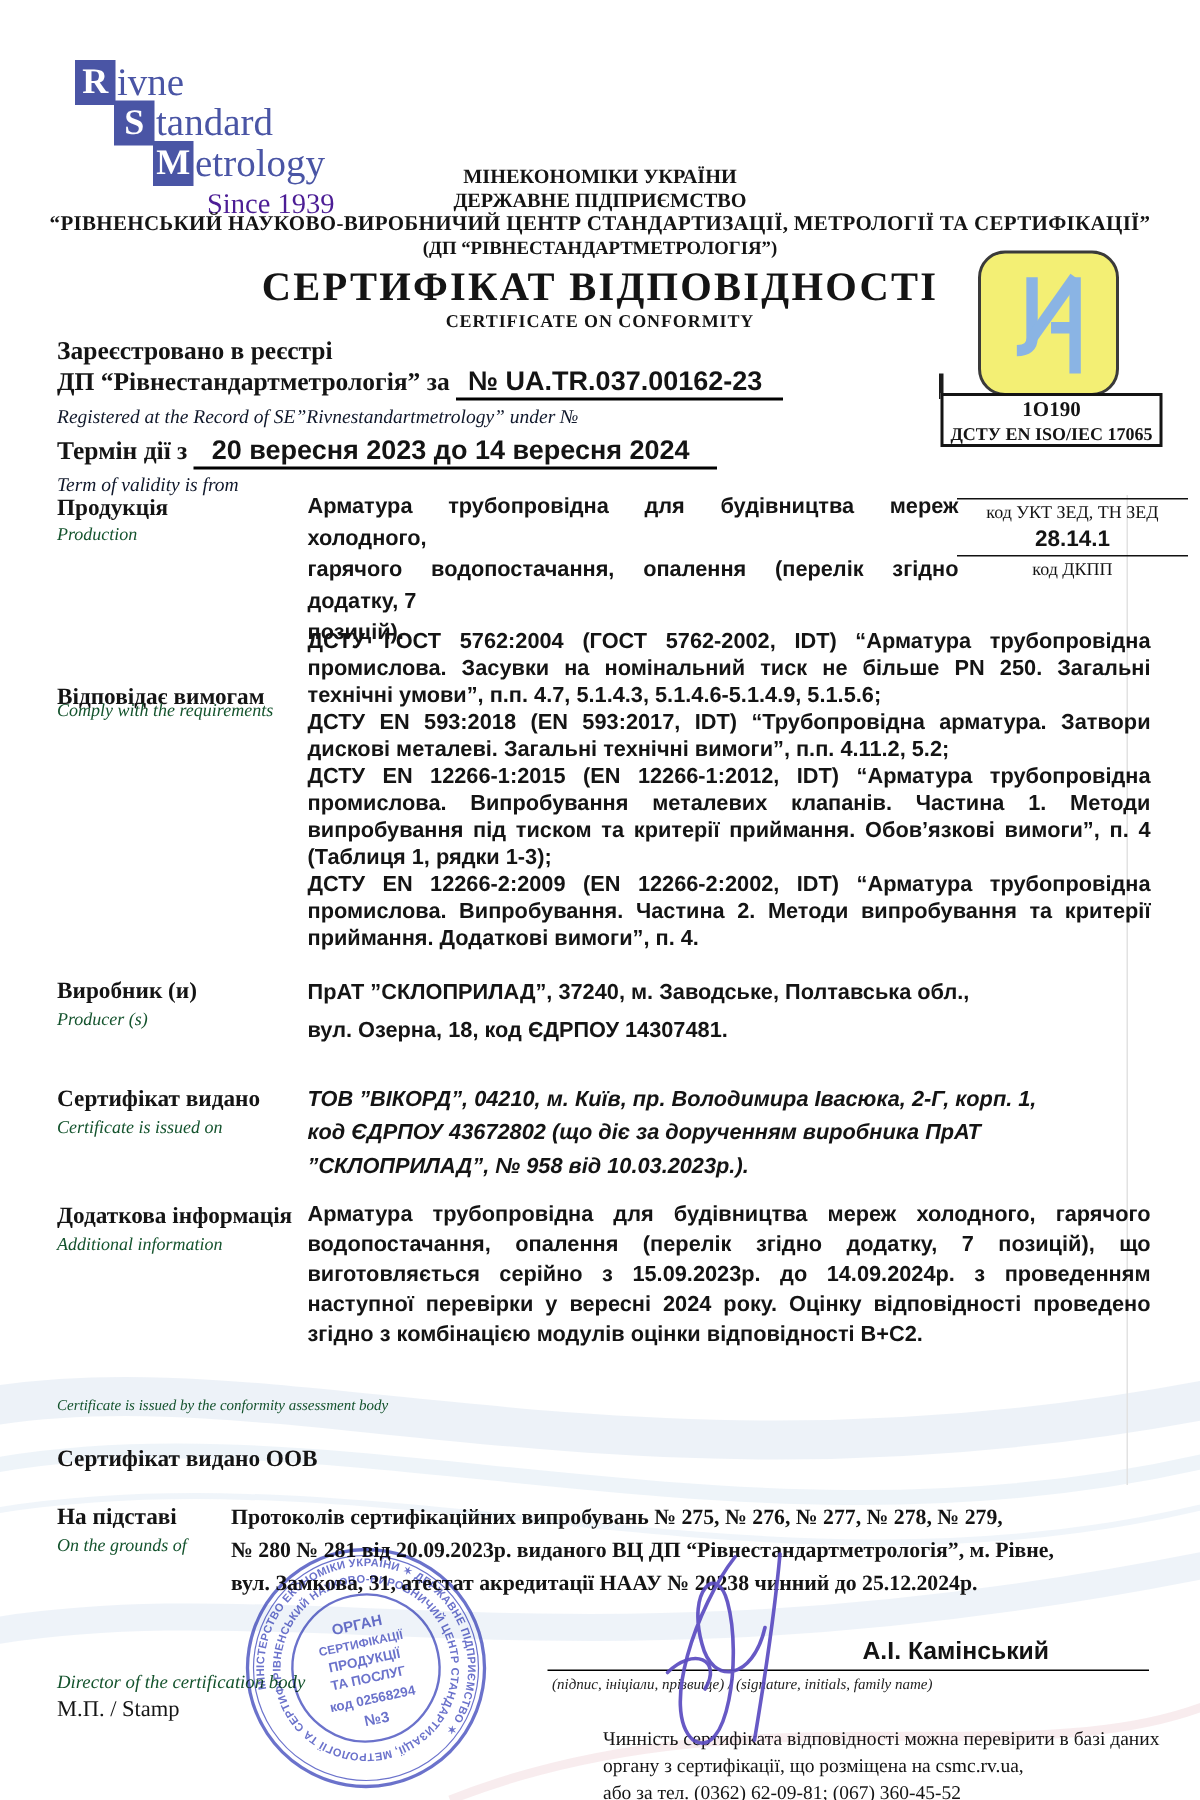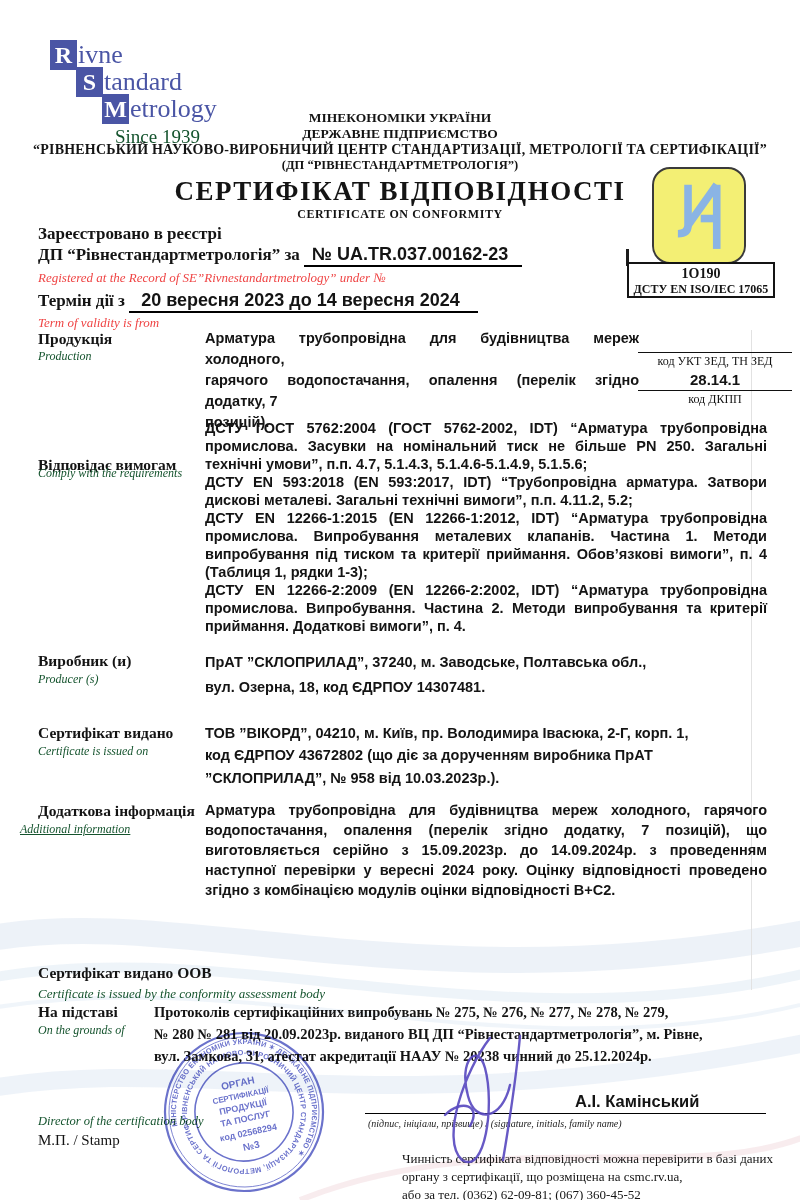--- a/index.html
+++ b/index.html
@@ -8,47 +8,47 @@
   .abs{position:absolute;}
   
   .bg{position:absolute;inset:0;z-index:0;pointer-events:none;}
   .crease{position:absolute;width:1px;background:#e2e2e2;z-index:1;}
   .edge-tick{position:absolute;background:#1c1c1c;z-index:1;}
   
   .logo-row{position:absolute;white-space:nowrap;}
   .logo-sq{display:inline-block;width:27px;height:30px;background:#4a55a5;color:#fff;
            font:bold 24px/30px "Liberation Serif",serif;text-align:center;vertical-align:middle;}
   .logo-word{font:26px "Liberation Serif",serif;color:#4a55a5;margin-left:1px;vertical-align:middle;}
-  .logo-since{font:19px "Liberation Serif",serif;color:#14532d;}
+  .logo-since{font:19px "Liberation Serif",serif;color:#4c1d95;margin-left:23px;}
   
   .hdr{left:30px;width:740px;text-align:center;z-index:2;}
   .h-sm{font:bold 13.5px "Liberation Serif",serif;}
   .h-md{font:bold 14px "Liberation Serif",serif;letter-spacing:.2px;}
   .h-dp{font:bold 12.5px "Liberation Serif",serif;}
   .h-title{font:bold 27px "Liberation Serif",serif;letter-spacing:1.5px;margin-top:3px;}
   .h-sub{font:bold 12px "Liberation Serif",serif;letter-spacing:.6px;}
   
   .naau{left:652px;top:167px;width:90px;height:93px;background:#f3ef74;border:2px solid #3a3a3a;
         border-radius:18px;z-index:2;display:flex;align-items:center;justify-content:center;}
   .accbox{left:627px;top:262px;width:148px;height:36px;border:2px solid #141414;background:#fff;
           text-align:center;z-index:2;padding-top:2px;box-sizing:border-box;}
   .accbox .l1{font:bold 14px "Liberation Serif",serif;}
   .accbox .l2{font:bold 12px "Liberation Serif",serif;}
   
   .reg-b{font:bold 17px "Liberation Serif",serif;z-index:2;white-space:nowrap;}
-  .reg-en{font:italic 13px "Liberation Serif",serif;color:#ef4444;z-index:2;white-space:nowrap;}
+  .reg-en{font:italic 13px "Liberation Serif",serif;color:#0f172a;z-index:2;white-space:nowrap;}
   .reg-val{font:bold 18px "Liberation Sans",sans-serif;border-bottom:2px solid #000;
            padding:0 14px 1px 8px;white-space:nowrap;}
   
   .lab-ua{font:bold 15.5px "Liberation Serif",serif;z-index:2;white-space:nowrap;}
   .lab-en{font:italic 12px "Liberation Serif",serif;color:#14532d;z-index:2;white-space:nowrap;}
   .content{font:bold 14.5px/1.24 "Liberation Sans",sans-serif;color:#141414;text-align:justify;
            white-space:pre-line;z-index:2;}
   
-  .codes{left:638px;top:332px;width:154px;text-align:center;z-index:2;margin-top:20px;}
+  .codes{left:638px;top:332px;width:154px;text-align:center;z-index:2;}
   .codes .rule{border-top:1.5px solid #111;}
   .codes .cl{font:12px "Liberation Serif",serif;padding:1px 0;}
   .codes .cv{font:bold 15px "Liberation Sans",sans-serif;padding:1px 0 2px;}
   
   .sig-line{position:absolute;left:365px;top:1113px;width:401px;border-top:1.5px solid #000;z-index:3;}
   .dir-name{left:575px;top:1092px;width:190px;text-align:left;
             font:bold 16.5px "Liberation Sans",sans-serif;z-index:3;}
   .sig-cap{left:368px;top:1118px;font:italic 10px "Liberation Serif",serif;color:#222;z-index:3;white-space:nowrap;}
   .note{left:402px;top:1150px;width:392px;font:13px/1.38 "Liberation Serif",serif;
         white-space:pre-line;z-index:3;}
@@ -144,30 +144,30 @@
 ДСТУ EN 12266-1:2015 (EN 12266-1:2012, IDT) “Арматура трубопровідна промислова. Випробування металевих клапанів. Частина 1. Методи випробування під тиском та критерії приймання. Обов’язкові вимоги”, п. 4 (Таблиця 1, рядки 1-3);
 ДСТУ EN 12266-2:2009 (EN 12266-2:2002, IDT) “Арматура трубопровідна промислова. Випробування. Частина 2. Методи випробування та критерії приймання. Додаткові вимоги”, п. 4.</div>
 
   <div class="abs lab-ua" style="left:38px;top:652px;">Виробник (и)</div>
   <div class="abs lab-en" style="left:38px;top:672px;">Producer (s)</div>
   <div class="abs content" style="left:205px;top:650px;width:562px;line-height:1.75;">ПрАТ ”СКЛОПРИЛАД”, 37240, м. Заводське, Полтавська обл.,
 вул. Озерна, 18, код ЄДРПОУ 14307481.</div>
 
   <div class="abs lab-ua" style="left:38px;top:724px;">Сертифікат видано</div>
   <div class="abs lab-en" style="left:38px;top:744px;">Certificate is issued on</div>
-  <div class="abs content" style="left:205px;top:722px;width:562px;line-height:1.55;">ТОВ ”ВІКОРД”, 04210, м. Київ, пр. Володимира Івасюка, 2-Г, корп. 1,
+  <div class="abs content" style="left:205px;top:722px;width:562px;line-height:1.55;font-style:italic;">ТОВ ”ВІКОРД”, 04210, м. Київ, пр. Володимира Івасюка, 2-Г, корп. 1,
 код ЄДРПОУ 43672802 (що діє за дорученням виробника ПрАТ
 ”СКЛОПРИЛАД”, № 958 від 10.03.2023р.).</div>
 
   <div class="abs lab-ua" style="left:38px;top:802px;">Додаткова інформація</div>
-  <div class="abs lab-en" style="left:20px;top:822px;text-decoration:underline;">Additional information</div>
+  <div class="abs lab-en" style="left:38px;top:822px;">Additional information</div>
   <div class="abs content" style="left:205px;top:800px;width:562px;line-height:1.38;">Арматура трубопровідна для будівництва мереж холодного, гарячого водопостачання, опалення (перелік згідно додатку, 7 позицій), що виготовляється серійно з 15.09.2023р. до 14.09.2024р. з проведенням наступної перевірки у вересні 2024 року. Оцінку відповідності проведено згідно з комбінацією модулів оцінки відповідності В+С2.</div>
 
   <div class="abs lab-ua" style="left:38px;top:964px;">Сертифікат видано ООВ</div>
-  <div class="abs lab-en" style="left:38px;top:986px;font-size:13px;">Certificate is issued by the conformity assessment body</div>
+  <div class="abs lab-en" style="left:38px;top:932px;font-size:10px;">Certificate is issued by the conformity assessment body</div>
 
   <div class="abs lab-ua" style="left:38px;top:1003px;">На підставі</div>
   <div class="abs lab-en" style="left:38px;top:1023px;">On the grounds of</div>
   <div class="abs content" style="left:154px;top:1001px;width:646px;line-height:1.52;text-align:left;font-family:Liberation Serif, serif;">Протоколів сертифікаційних випробувань № 275, № 276, № 277, № 278, № 279,
 № 280 № 281 від 20.09.2023р. виданого ВЦ ДП “Рівнестандартметрологія”, м. Рівне,
 вул. Замкова, 31, атестат акредитації НААУ № 20238 чинний до 25.12.2024р.</div>
 
   <div class="abs lab-en" style="left:38px;top:1114px;font-size:12.5px;">Director of the certification body</div>
   <div class="abs" style="left:38px;top:1132px;font:15px 'Liberation Serif',serif;z-index:2;">М.П. / Stamp</div>
 

